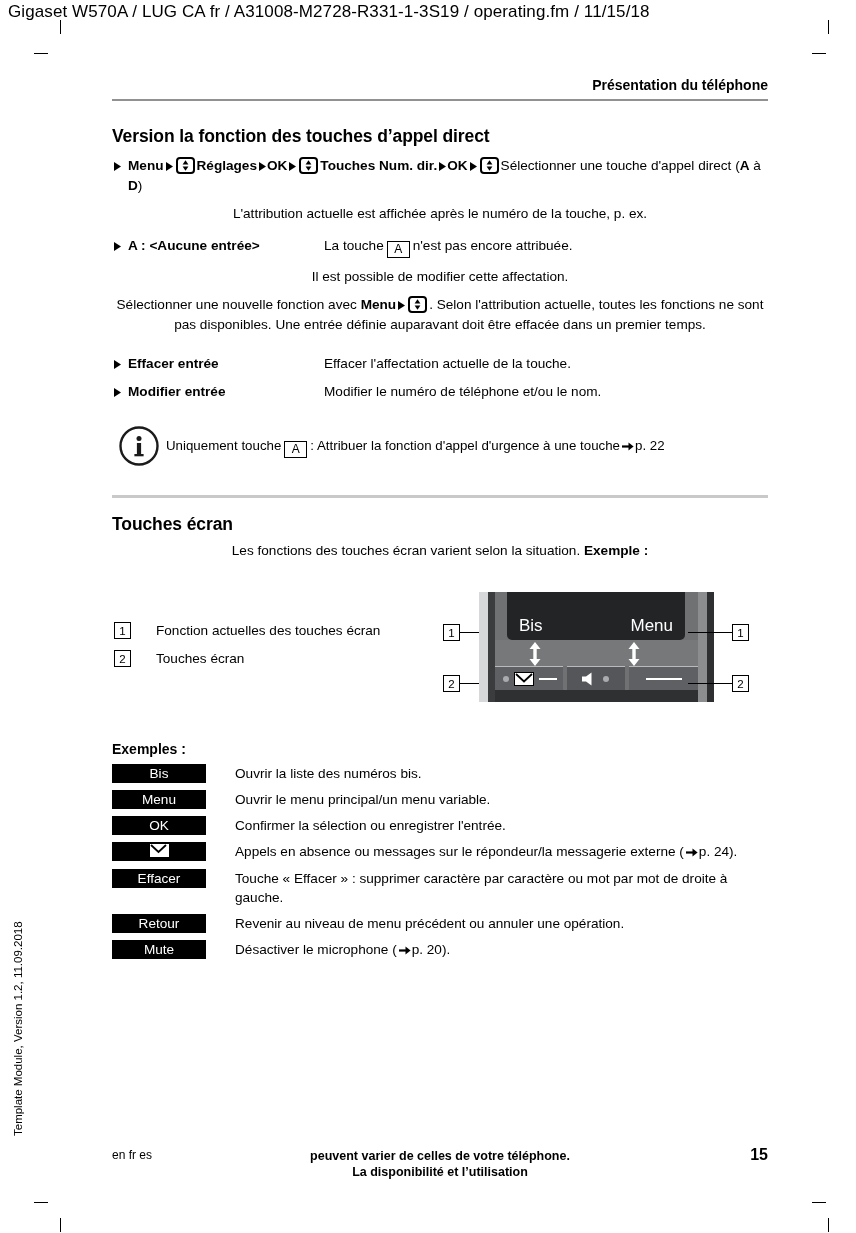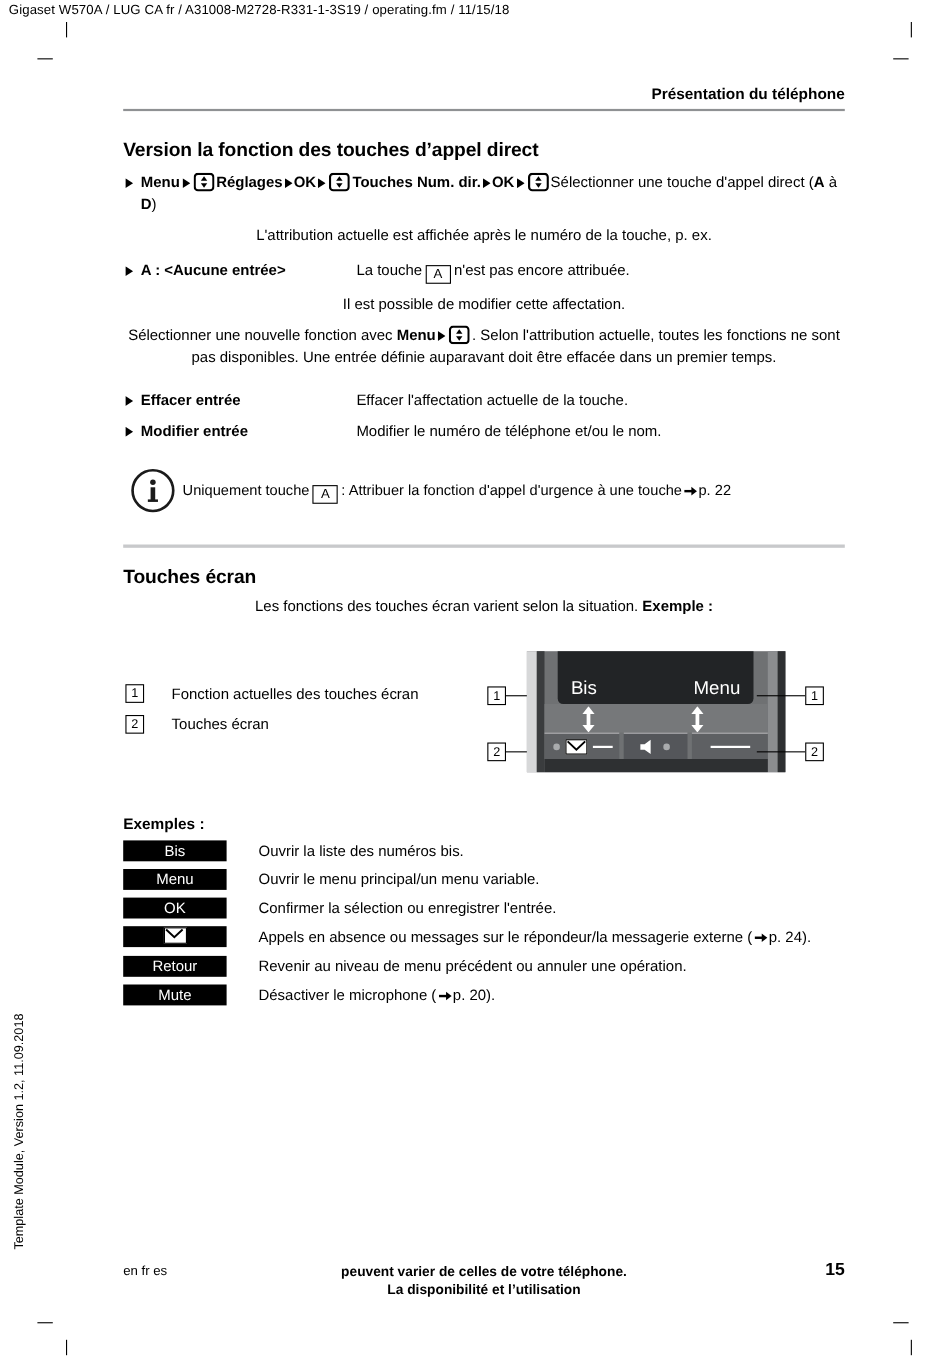--- a/index.html
+++ b/index.html
@@ -18,21 +18,21 @@
 
   
   .crop-mark { position: absolute; background: #000; }
   .cm-v { width: 1px; height: 14px; }
   .cm-h { width: 14px; height: 1px; }
 
   
   .doc-ident {
     position: absolute;
     top: 2px; left: 8px;
-    font-size: 12px;
+    font-size: 17px;
     letter-spacing: 0.1px;
     white-space: nowrap;
   }
 
   .page-header {
     position: absolute;
     top: 77px;
     left: 112px;
     width: 656px;
     text-align: right;
@@ -565,20 +565,24 @@
           <polyline points="1,1 8.5,8 16,1" fill="none" stroke="#000" stroke-width="1.8"></polyline>
         </svg>
       </span>
     </span>
     <span class="ex-desc"><span>Appels en absence ou messages sur le répondeur/la messagerie externe (</span><span class="xarrow"><svg width="12" height="9" viewBox="0 0 12 9">
             <rect x="0" y="3.4" width="7.5" height="2.2" fill="#000"></rect>
             <polygon points="6.5,0.6 11.6,4.5 6.5,8.4" fill="#000"></polygon>
           </svg></span><span>p. 24</span><span>).</span></span>
   </div>
 
+  <div class="ex-row">
+    <span class="ex-key">Effacer</span>
+    <span class="ex-desc">Touche « Effacer » : supprimer caractère par caractère ou mot par mot de droite à gauche.</span>
+  </div>
 
   <div class="ex-row">
     <span class="ex-key">Retour</span>
     <span class="ex-desc">Revenir au niveau de menu précédent ou annuler une opération.</span>
   </div>
 
   <div class="ex-row">
     <span class="ex-key">Mute</span>
     <span class="ex-desc"><span>Désactiver le microphone (</span><span class="xarrow"><svg width="12" height="9" viewBox="0 0 12 9">
             <rect x="0" y="3.4" width="7.5" height="2.2" fill="#000"></rect>

